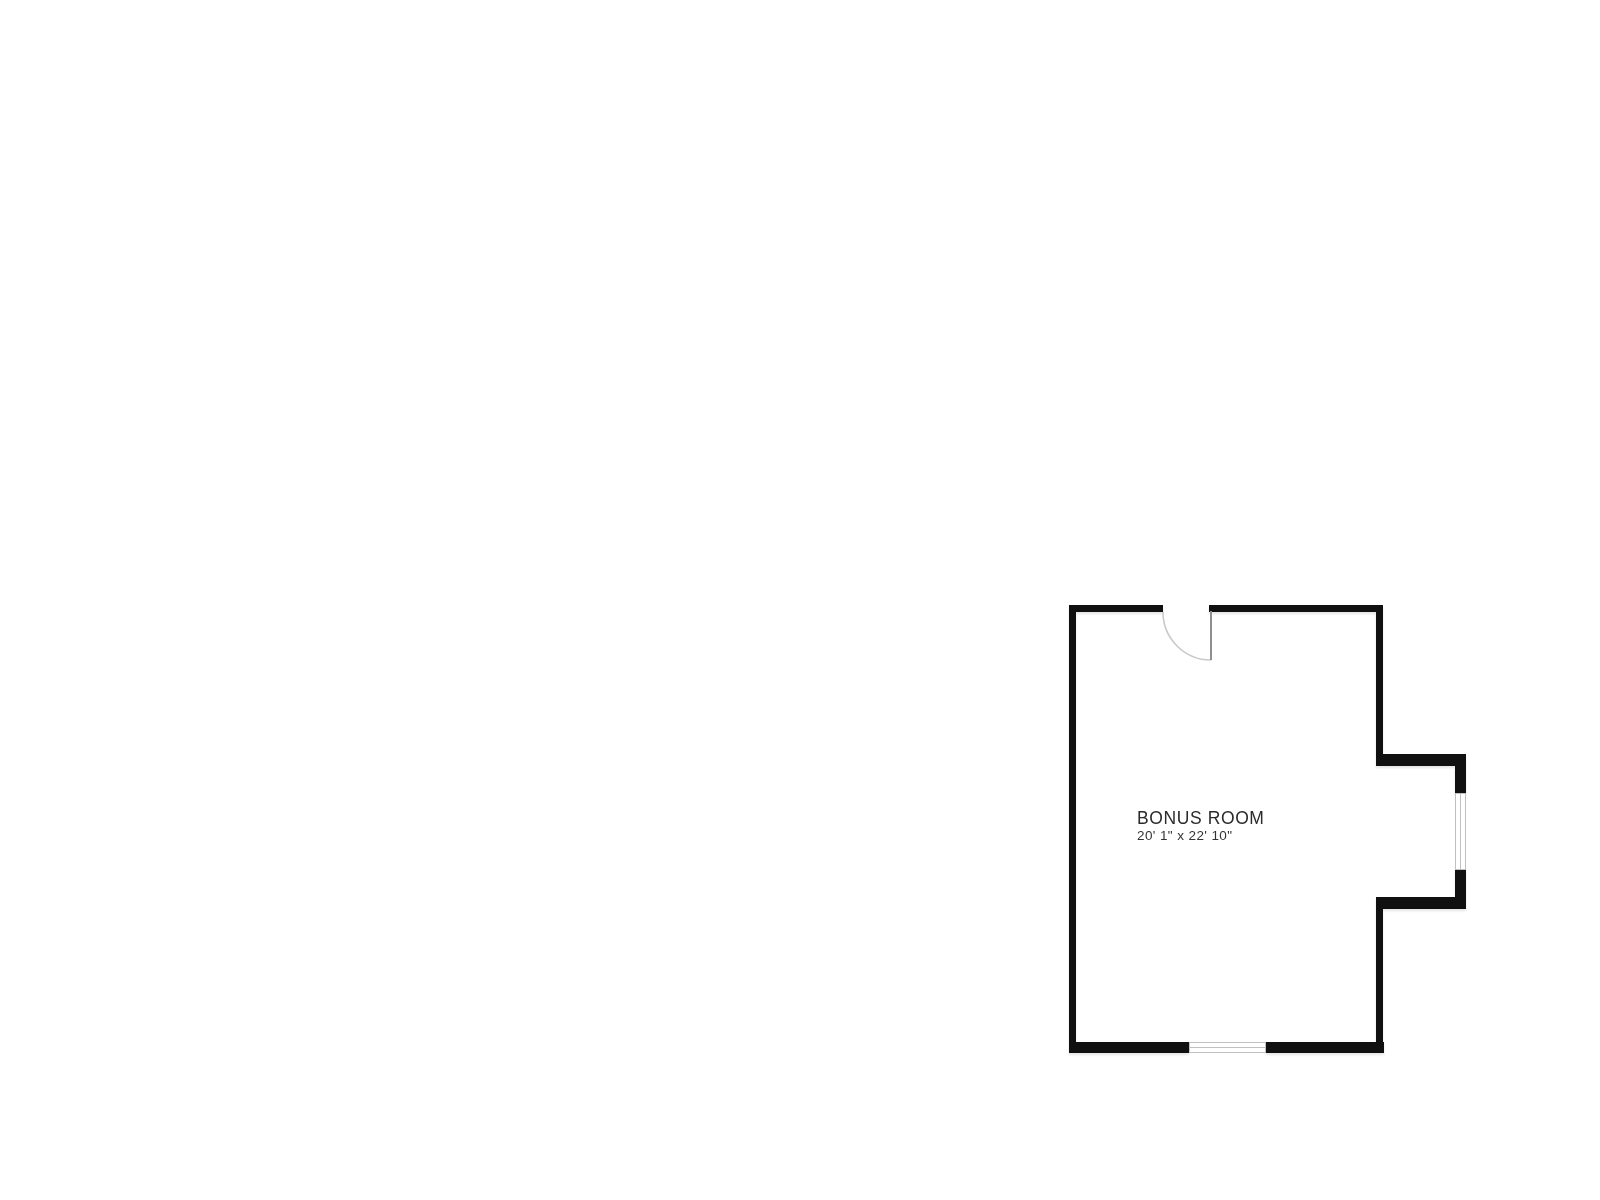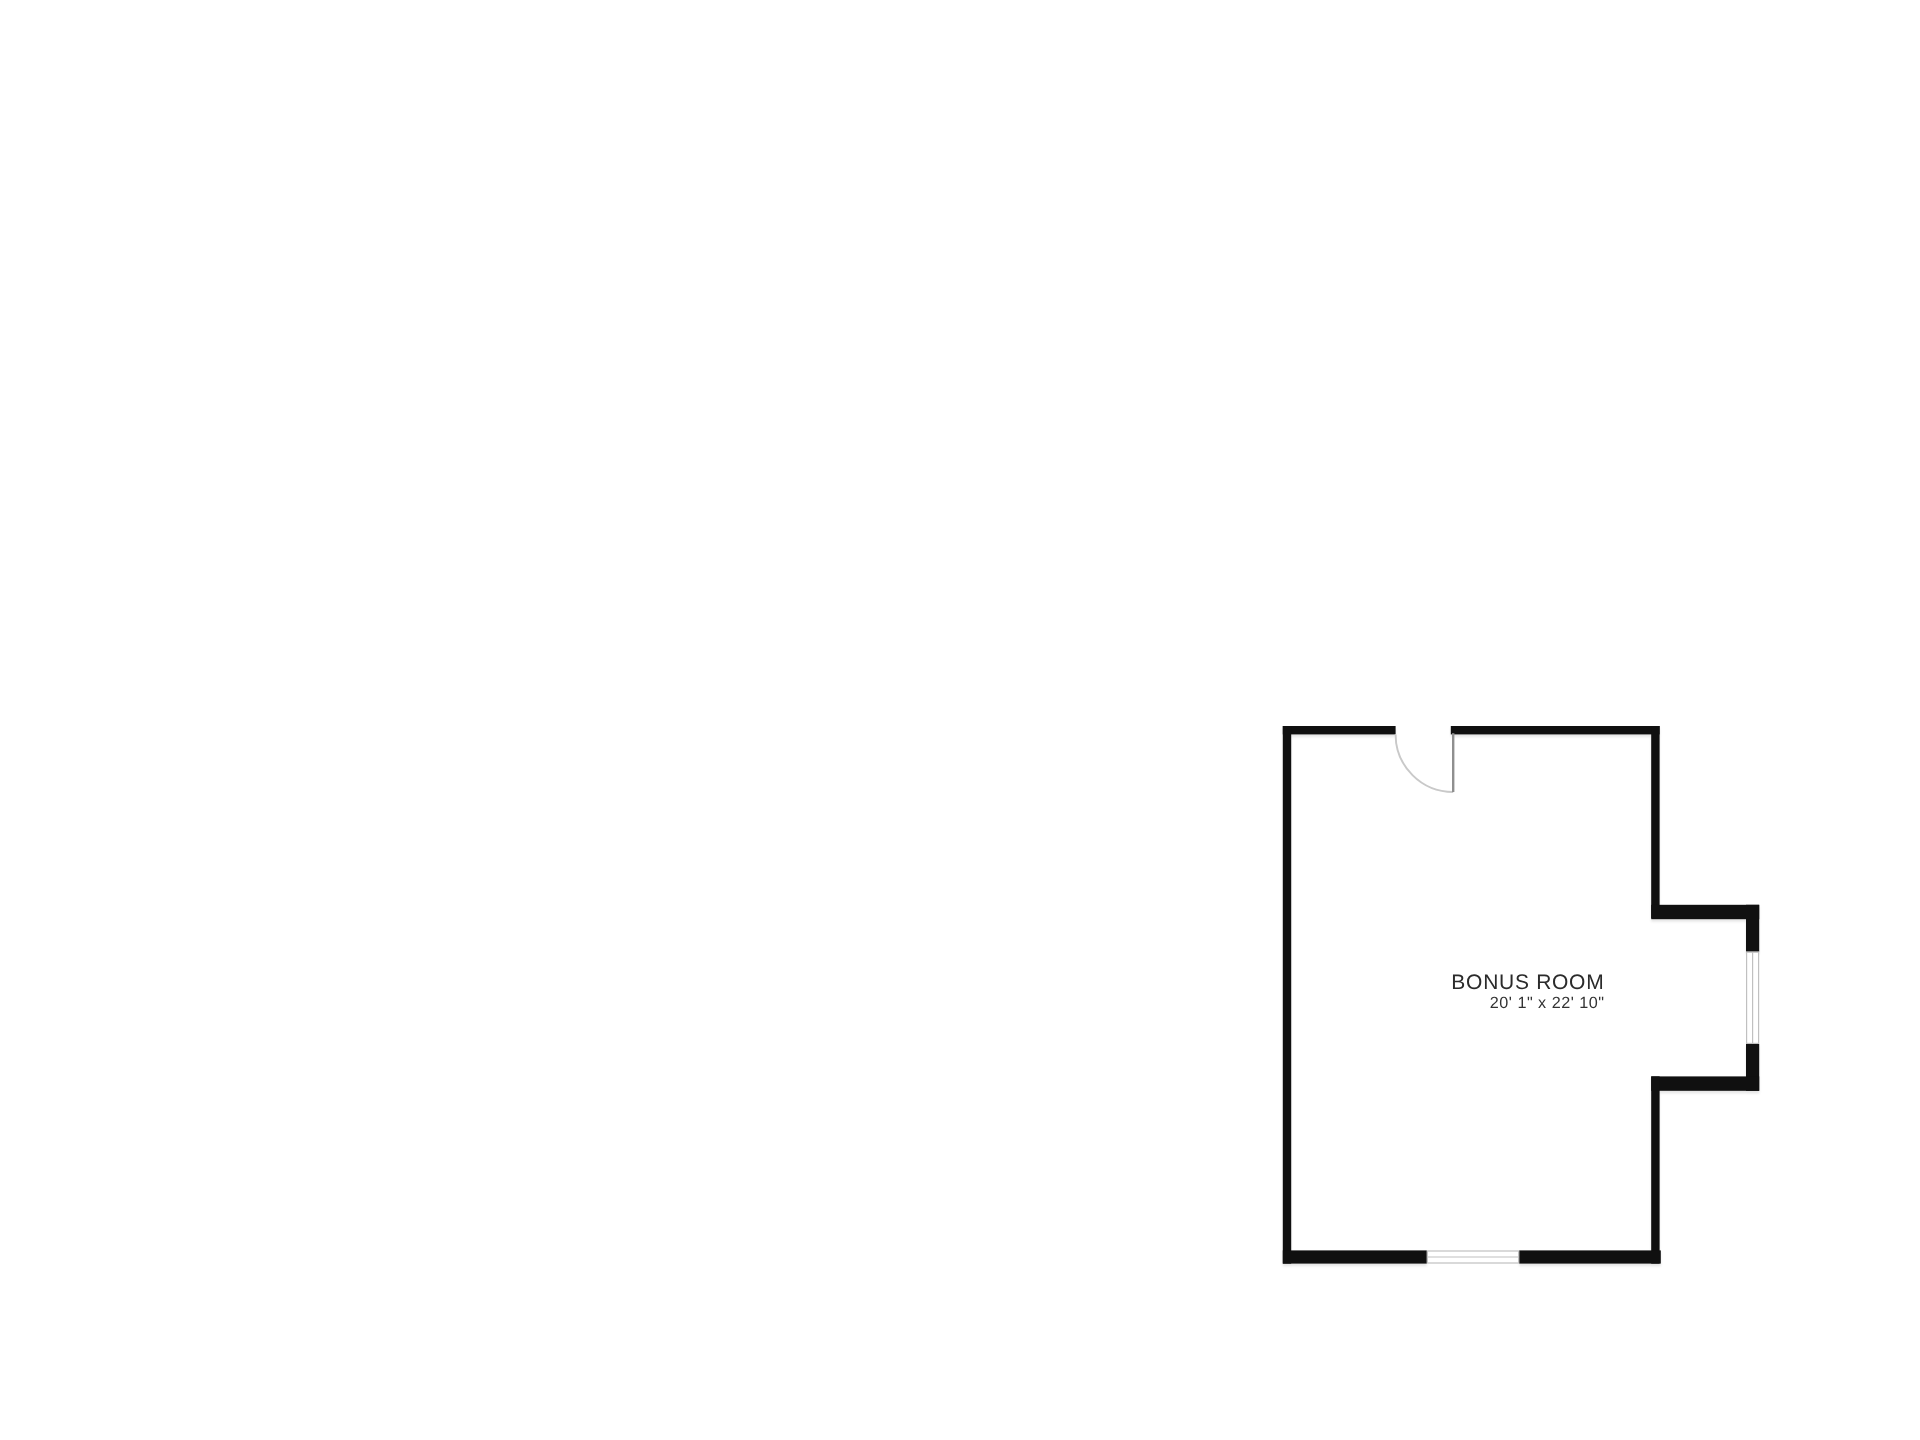--- a/index.html
+++ b/index.html
@@ -25,21 +25,21 @@
     height: 1200px;
   }
   .walls {
     filter: drop-shadow(0px 2px 1px rgba(0,0,0,0.10));
   }
   .room-label {
     position: absolute;
     left: 1137px;
     top: 809px;
     width: 200px;
-    text-align: right;
+    text-align: left;
     color: #2b2b2b;
     user-select: none;
   }
   .room-name {
     font-size: 17.5px;
     line-height: 19px;
     letter-spacing: 0.6px;
     color: #2b2b2b;
     white-space: nowrap;
   }

